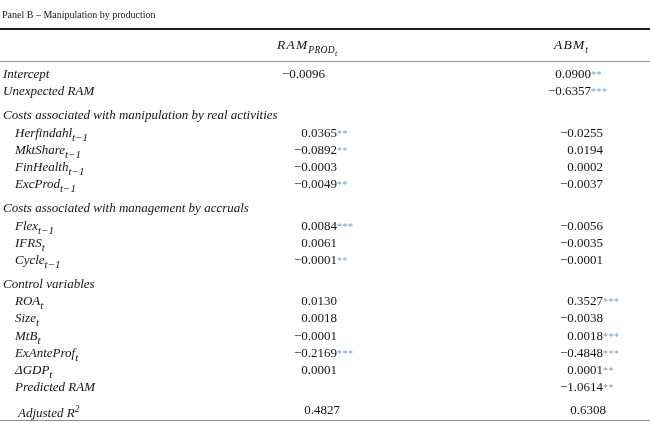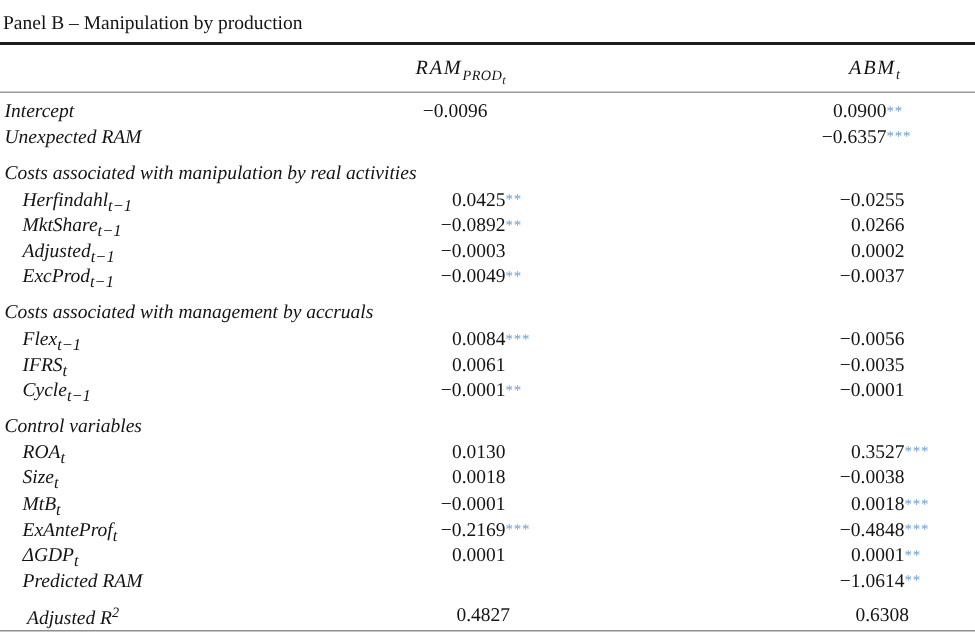--- a/index.html
+++ b/index.html
@@ -7,32 +7,32 @@
     position:relative;
     width:650px; height:423px;
     background:#ffffff;
     font-family:"Liberation Serif", serif;
     color:var(--text,#141414);
     font-size:13px;
     overflow:hidden;
   }
   .title {
     margin:7px 0 0 2px;
-    font-size:13px;
+    font-size:10px;
     line-height:15px;
   }
   .rule { width:650px; border:0; }
   .rule-dark  { height:2px; background:#1c1c1c; margin-top:6px; }
   .rule-light { height:1px; background:#9a9a9a; }
   .rule-bottom{ position:absolute; left:0; top:420px; height:1px; background:#8f8f8f; width:650px; }
 
   .headers { position:relative; height:31px;padding-left:30px; }
   .h { position:absolute; top:7px; font-style:italic; white-space:nowrap; font-size:13.5px; }
   .h1 { left:277px; }
-  .h2 { left:566px; }
+  .h2 { left:554px; }
   .h .hmain { letter-spacing:1.2px; }
   .hsub { font-size:9.5px; letter-spacing:0.3px; }
   .hsubsub { font-size:8px; }
 
   .body { margin-top:3px; }
   .row { display:flex; height:17.2px; line-height:17.2px; padding-left:3px;gap:12px; }
   .row.sec  { margin-top:7px;text-align:right; }
   .row.last { margin-top:6px;padding-left:18px; }
   .lbl { font-style:italic; white-space:nowrap; }
   .row:not(.sec) .lbl { width:234px; flex:none; }
@@ -77,32 +77,32 @@
       <span class="c c1"><span class="num"></span><sup class="stars"></sup></span>
       <span class="c c2"><span class="num">−0.6357</span><sup class="stars">***</sup></span>
     </div>
 
     <div class="row sec">
       <span class="lbl">Costs associated with manipulation by real activities</span>
     </div>
 
     <div class="row">
       <span class="lbl ind"><span>Herfindahl</span><sub class="lsub">t−1</sub></span>
-      <span class="c c1"><span class="num">0.0425</span><sup class="stars">**</sup></span>
+      <span class="c c1"><span class="num">0.0365</span><sup class="stars">**</sup></span>
       <span class="c c2"><span class="num">−0.0255</span><sup class="stars"></sup></span>
     </div>
 
     <div class="row">
       <span class="lbl ind"><span>MktShare</span><sub class="lsub">t−1</sub></span>
       <span class="c c1"><span class="num">−0.0892</span><sup class="stars">**</sup></span>
-      <span class="c c2"><span class="num">0.0266</span><sup class="stars"></sup></span>
+      <span class="c c2"><span class="num">0.0194</span><sup class="stars"></sup></span>
     </div>
 
     <div class="row">
-      <span class="lbl ind"><span>Adjusted</span><sub class="lsub">t−1</sub></span>
+      <span class="lbl ind"><span>FinHealth</span><sub class="lsub">t−1</sub></span>
       <span class="c c1"><span class="num">−0.0003</span><sup class="stars"></sup></span>
       <span class="c c2"><span class="num">0.0002</span><sup class="stars"></sup></span>
     </div>
 
     <div class="row">
       <span class="lbl ind"><span>ExcProd</span><sub class="lsub">t−1</sub></span>
       <span class="c c1"><span class="num">−0.0049</span><sup class="stars">**</sup></span>
       <span class="c c2"><span class="num">−0.0037</span><sup class="stars"></sup></span>
     </div>
 

